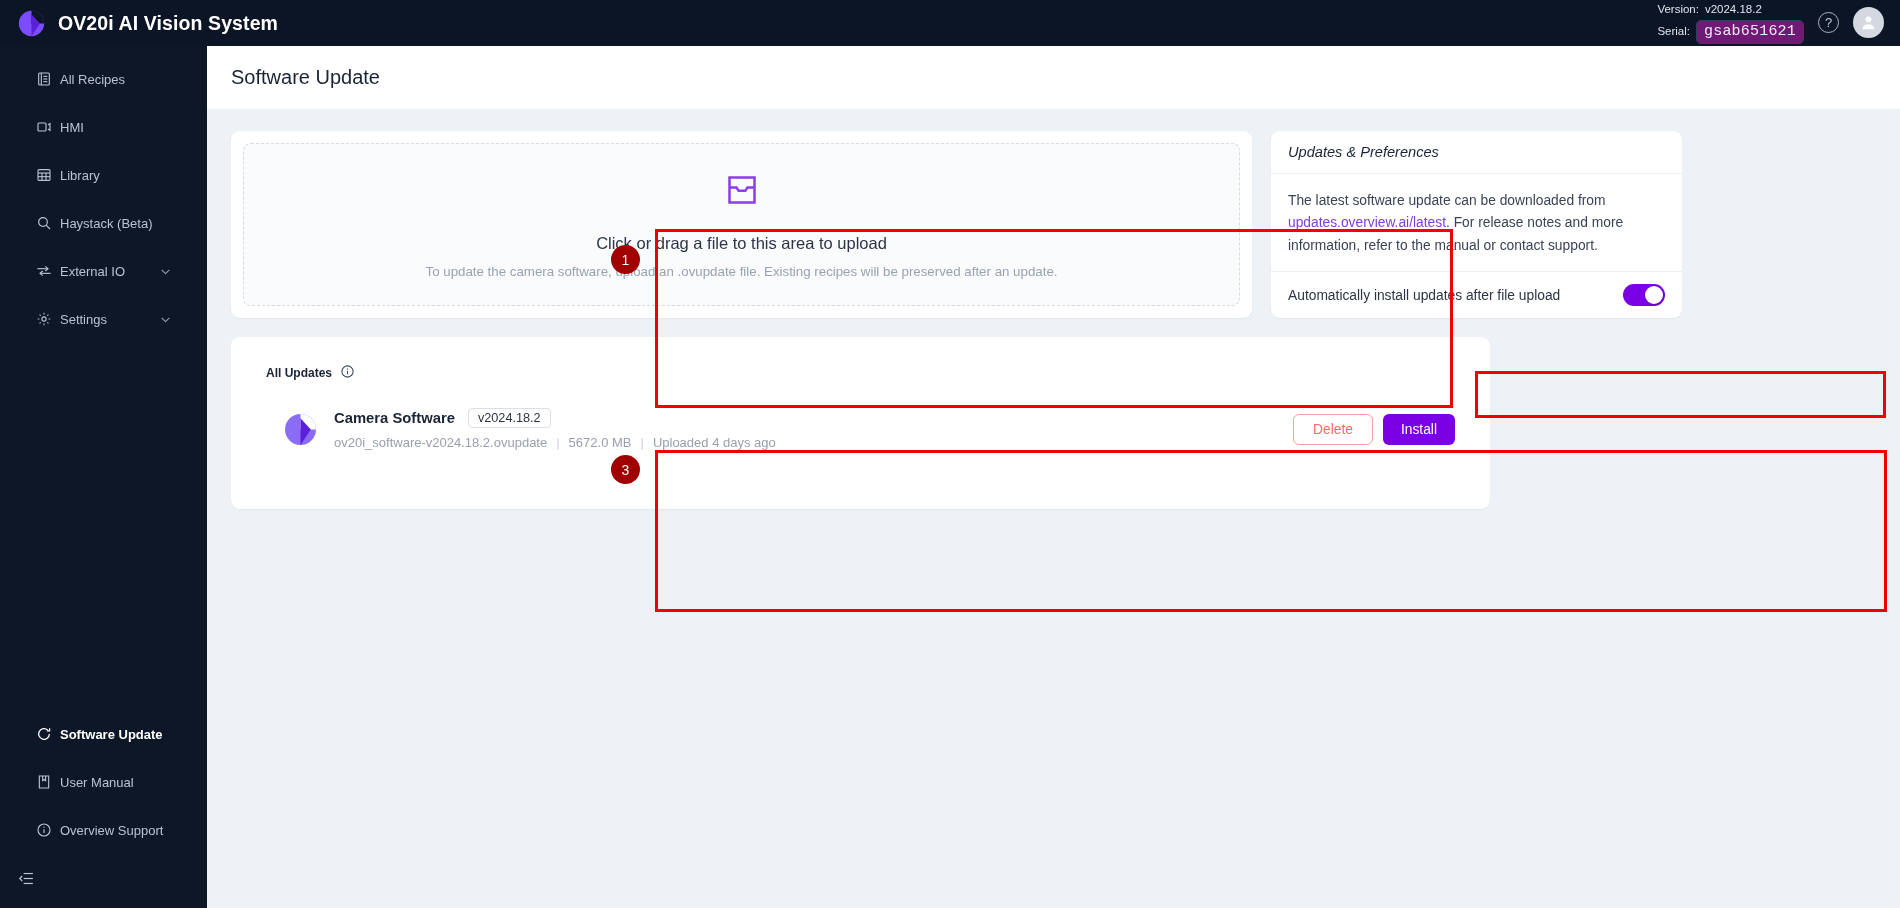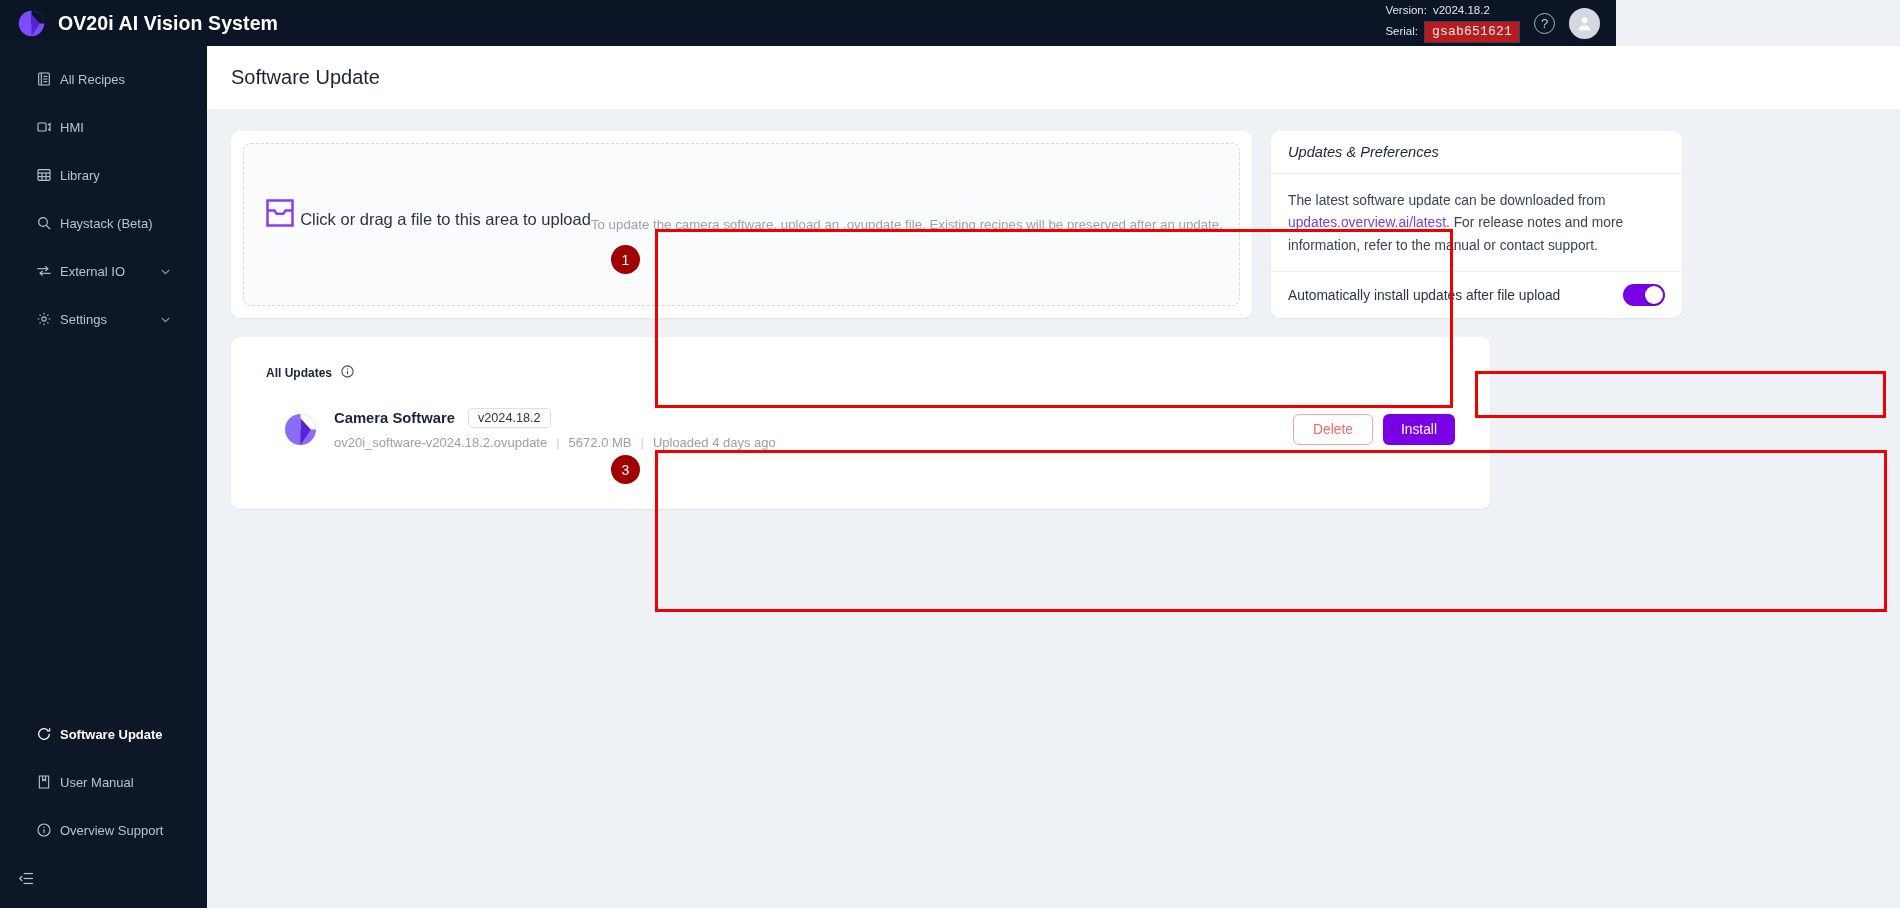--- a/index.html
+++ b/index.html
@@ -5,21 +5,21 @@
   * { box-sizing: border-box; margin: 0; padding: 0; }
   html, body {
     width: 1900px; height: 908px;
     font-family: "Liberation Sans", sans-serif;
     background: #eef1f6;
     overflow: hidden;
   }
 
   
   #topbar {
-    position: absolute; left: 0; top: 0; width: 1616px; height: 46px;
+    position: absolute; left: 0; top: 0; width: 1900px; height: 46px;
     background: #0c1526;
     display: flex; align-items: center;
     z-index: 30;
   }
   #brand { display: flex; align-items: center; gap: 13px; padding-left: 18px; }
   .logo-mark { width: 27px; height: 27px; position: relative; }
   #brand-title {
     color: #ffffff; font-size: 19.5px; font-weight: 700; letter-spacing: .1px;
   }
   #topbar-right {
@@ -27,23 +27,23 @@
     padding-right: 16px;
   }
   #version-block {
     display: flex; flex-direction: column; gap: 2px;
     font-size: 11.5px; color: #dfe4ee; line-height: 1.35;
     align-items: flex-start;
   }
   .vline { display: flex; align-items: center; gap: 6px; white-space: nowrap; }
   .vlabel { color: #dfe4ee; }
   #serial-chip {
-    background: #b91c1c; border: 1px solid #33405c; border-radius: 0;
+    background: #701a75; border: 1px solid #33405c; border-radius: 5px;
     padding: 1px 7px; font-family: "Liberation Mono", monospace;
-    font-size: 13px; color: #e8ecf5; letter-spacing: .2px;
+    font-size: 15px; color: #e8ecf5; letter-spacing: .2px;
   }
   #help-icon {
     width: 21px; height: 21px; border-radius: 50%;
     border: 1.4px solid #aab3c4; color: #c3cad8;
     font-size: 13px; display: flex; align-items: center; justify-content: center;
     cursor: pointer; line-height: 1;
   }
   #avatar {
     width: 31px; height: 31px; border-radius: 50%; background: #d4d8e0;
     display: flex; align-items: center; justify-content: center; cursor: pointer;
@@ -90,21 +90,21 @@
   #top-row { display: flex; gap: 19px; align-items: flex-start; }
   .card {
     background: #ffffff; border-radius: 9px;
     box-shadow: 0 1px 2px rgba(16,24,40,.05);
   }
   #upload-card { width: 1021px; padding: 12px; position: relative; }
   #dropzone {
     border: 1.4px dashed #d6d9e0; border-radius: 8px;
     background: #fafbfc;
     height: 163px;
-    display: flex; flex-direction: row; align-items: center; justify-content: center;
+    display: flex; flex-direction: column; align-items: center; justify-content: center;
     cursor: pointer; gap: 0;
   }
   #dropzone-icon { margin-bottom: 20px; }
   #dropzone-main { font-size: 16.5px; color: #2c3446; margin-bottom: 11px; }
   #dropzone-sub { font-size: 13.3px; color: #9aa2b1; }
 
   
   #prefs-card { width: 411px; }
   #prefs-header {
     padding: 13px 17px 13px 17px;

